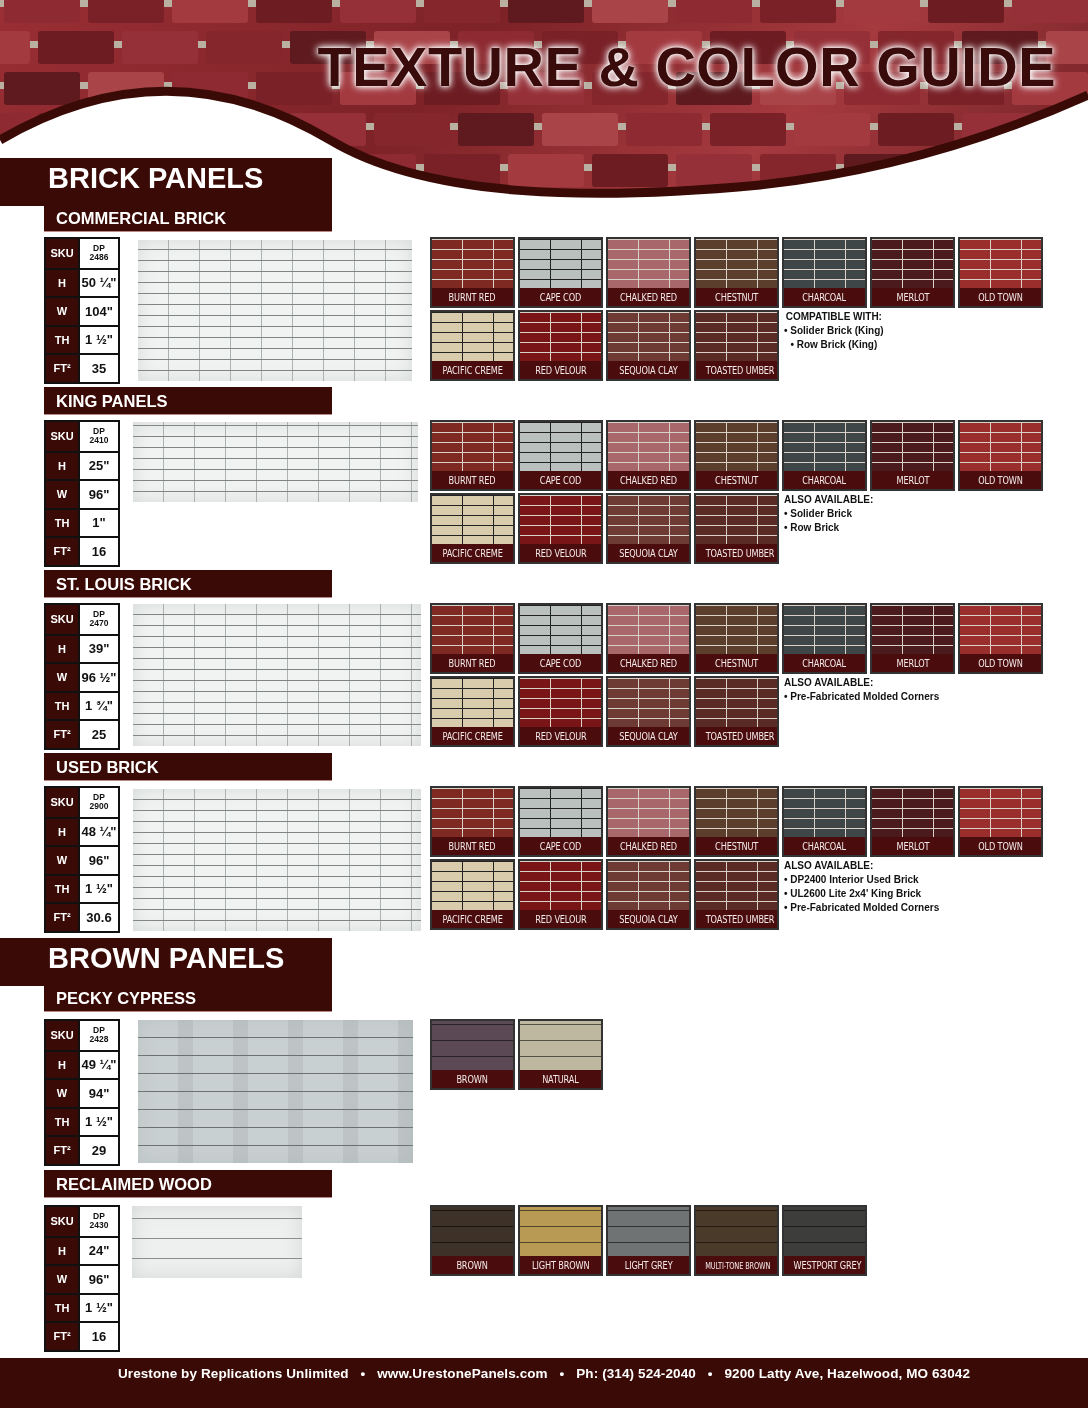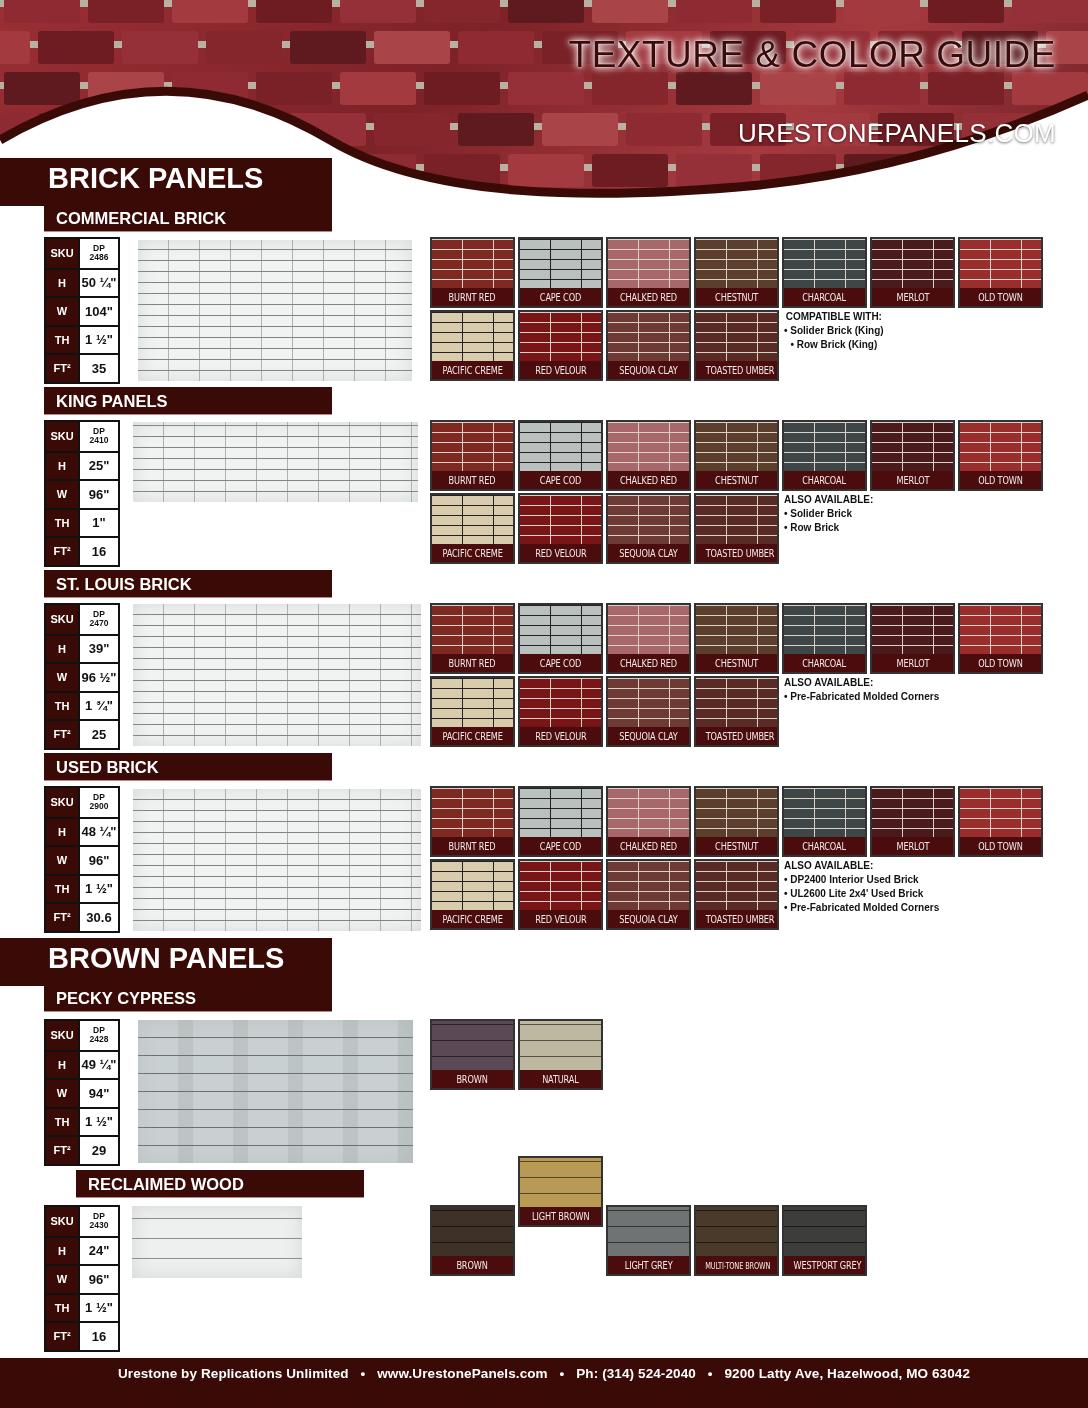--- a/index.html
+++ b/index.html
@@ -10,21 +10,21 @@
   .hero {
     position: absolute; left: 0; top: 0; width: 1088px; height: 205px; overflow: hidden;
     background-color: #8a2a30;
     background-image:
       repeating-linear-gradient(0deg, transparent 0 34px, #b9b0a2 34px 41px),
       linear-gradient(135deg, #9a2f35 0%, #7d2227 40%, #a53a3f 70%, #6f1f24 100%);
   }
   .hero .bricks { position: absolute; inset: 0; }
   .hero .brick { position: absolute; height: 33px; border-radius: 3px; }
   .hero-title {
-    position: absolute; right: 32px; top: 34px; font-size: 37px; font-weight: 400; letter-spacing: 0.5px;
+    position: absolute; right: 32px; top: 34px; font-size: 56px; font-weight: 700; letter-spacing: 0.5px;
     color: #3a0b0b; text-shadow: 0 0 6px #fff, 0 0 10px #fff, 0 0 2px #fff;
     font-family: "Liberation Sans", sans-serif;
   }
   .hero-sub {
     position: absolute; right: 32px; font-size: 26px; color: #ffffff; font-weight: 400; letter-spacing: 0.3px;
     text-shadow: 0 1px 3px rgba(0,0,0,0.6);
   }
   .hero-sub.l1 { top: 84px; }
   .hero-sub.l2 { top: 118px; }
   .hero-curve { position: absolute; left: 0; top: 0; width: 1088px; height: 205px; }
@@ -185,21 +185,20 @@
       <div class="brick" style="left: 794px; top: 195px; width: 76px; background: rgb(142, 42, 49);"></div>
       <div class="brick" style="left: 878px; top: 195px; width: 76px; background: rgb(122, 32, 39);"></div>
       <div class="brick" style="left: 962px; top: 195px; width: 76px; background: rgb(163, 58, 64);"></div>
       <div class="brick" style="left: 1046px; top: 195px; width: 76px; background: rgb(109, 28, 34);"></div>
     </div>
   <svg class="hero-curve" viewBox="0 0 1088 205" preserveAspectRatio="none">
     <path d="M0,205 L0,140 C120,70 230,80 330,140 C430,200 600,200 760,185 C900,170 1010,130 1088,95 L1088,205 Z" fill="#ffffff"></path>
     <path d="M0,140 C120,70 230,80 330,140 C430,200 600,200 760,185 C900,170 1010,130 1088,95" fill="none" stroke="#3a0b06" stroke-width="9"></path>
   </svg>
   <div class="hero-title">TEXTURE &amp; COLOR GUIDE</div>
-  <div class="hero-sub l2">URESTONEPANELS.COM</div>
 </div>
 
 <div class="section-bar" style="top:158px;">BRICK PANELS</div>
 
 <div id="products">
     <div class="sub-bar" style="top: 204px;">COMMERCIAL BRICK</div>
     <div class="spec" style="top: 237px;">
       <div class="spec-row">
         <div class="spec-k">SKU</div>
         <div class="spec-v sku">
@@ -488,21 +487,21 @@
       <div class="tex brick" style="background-image: repeating-linear-gradient(0deg, var(--m) 0 1px, transparent 1px 10px),repeating-linear-gradient(90deg, transparent 0 30px, var(--m) 30px 31px); background-position: initial; background-size: initial; background-repeat: initial; background-attachment: initial; background-origin: initial; background-clip: initial; background-color: rgb(110, 58, 52); --m: #d9d0c8;"></div>
       <div class="lbl"><span>SEQUOIA CLAY</span></div>
     </div>
     <div class="swatch" style="left: 694px; top: 859px;">
       <div class="tex brick" style="background-image: repeating-linear-gradient(0deg, var(--m) 0 1px, transparent 1px 10px),repeating-linear-gradient(90deg, transparent 0 30px, var(--m) 30px 31px); background-position: initial; background-size: initial; background-repeat: initial; background-attachment: initial; background-origin: initial; background-clip: initial; background-color: rgb(90, 42, 36); --m: #d9d0c8;"></div>
       <div class="lbl"><span>TOASTED UMBER</span></div>
     </div>
     <div class="notes" style="left: 784px; top: 859px;">
       <div>ALSO AVAILABLE:</div>
       <div>• DP2400 Interior Used Brick</div>
-      <div>• UL2600 Lite 2x4' Used Brick</div>
+      <div>• UL2600 Lite 2x4' King Brick</div>
       <div>• Pre-Fabricated Molded Corners</div>
     </div>
     <div class="sub-bar" style="top: 984px;">PECKY CYPRESS</div>
     <div class="spec" style="top: 1019px;">
       <div class="spec-row">
         <div class="spec-k">SKU</div>
         <div class="spec-v sku">
           <div><span>DP</span><br><span>2428</span></div>
         </div>
       </div>
@@ -525,21 +524,21 @@
     </div>
     <div class="panel-img wood" style="left: 138px; top: 1020px; width: 275px; height: 143px;"></div>
     <div class="swatch" style="left: 430px; top: 1019px;">
       <div class="tex wood" style="background: repeating-linear-gradient(0deg, transparent 0px, transparent 15px, rgba(0, 0, 0, 0.55) 15px, rgba(0, 0, 0, 0.55) 16px) rgb(91, 74, 85); --m: #d9d0c8;"></div>
       <div class="lbl"><span>BROWN</span></div>
     </div>
     <div class="swatch" style="left: 518px; top: 1019px;">
       <div class="tex wood" style="background: repeating-linear-gradient(0deg, transparent 0px, transparent 15px, rgba(0, 0, 0, 0.55) 15px, rgba(0, 0, 0, 0.55) 16px) rgb(189, 184, 159); --m: #d9d0c8;"></div>
       <div class="lbl"><span>NATURAL</span></div>
     </div>
-    <div class="sub-bar" style="top: 1170px; margin-left: 32px;">RECLAIMED WOOD</div>
+    <div class="sub-bar" style="top: 1170px;">RECLAIMED WOOD</div>
     <div class="spec" style="top: 1205px;">
       <div class="spec-row">
         <div class="spec-k">SKU</div>
         <div class="spec-v sku">
           <div><span>DP</span><br><span>2430</span></div>
         </div>
       </div>
       <div class="spec-row">
         <div class="spec-k">H</div>
         <div class="spec-v">24"</div>
@@ -555,21 +554,21 @@
       <div class="spec-row">
         <div class="spec-k">FT²</div>
         <div class="spec-v">16</div>
       </div>
     </div>
     <div class="panel-img reclaimed" style="left: 132px; top: 1206px; width: 170px; height: 72px;"></div>
     <div class="swatch" style="left: 430px; top: 1205px;">
       <div class="tex wood" style="background: repeating-linear-gradient(0deg, transparent 0px, transparent 15px, rgba(0, 0, 0, 0.55) 15px, rgba(0, 0, 0, 0.55) 16px) rgb(61, 49, 40); --m: #d9d0c8;"></div>
       <div class="lbl"><span>BROWN</span></div>
     </div>
-    <div class="swatch" style="left: 518px; top: 1156px;">
+    <div class="swatch" style="left: 518px; top: 1205px;">
       <div class="tex wood" style="background: repeating-linear-gradient(0deg, transparent 0px, transparent 15px, rgba(0, 0, 0, 0.55) 15px, rgba(0, 0, 0, 0.55) 16px) rgb(184, 154, 85); --m: #d9d0c8;"></div>
       <div class="lbl"><span>LIGHT BROWN</span></div>
     </div>
     <div class="swatch" style="left: 606px; top: 1205px;">
       <div class="tex wood" style="background: repeating-linear-gradient(0deg, transparent 0px, transparent 15px, rgba(0, 0, 0, 0.55) 15px, rgba(0, 0, 0, 0.55) 16px) rgb(111, 115, 115); --m: #d9d0c8;"></div>
       <div class="lbl"><span>LIGHT GREY</span></div>
     </div>
     <div class="swatch" style="left: 694px; top: 1205px;">
       <div class="tex wood" style="background: repeating-linear-gradient(0deg, transparent 0px, transparent 15px, rgba(0, 0, 0, 0.55) 15px, rgba(0, 0, 0, 0.55) 16px) rgb(74, 58, 42); --m: #d9d0c8;"></div>
       <div class="lbl"><span style="font-size: 8.5px;">MULTI-TONE BROWN</span></div>

